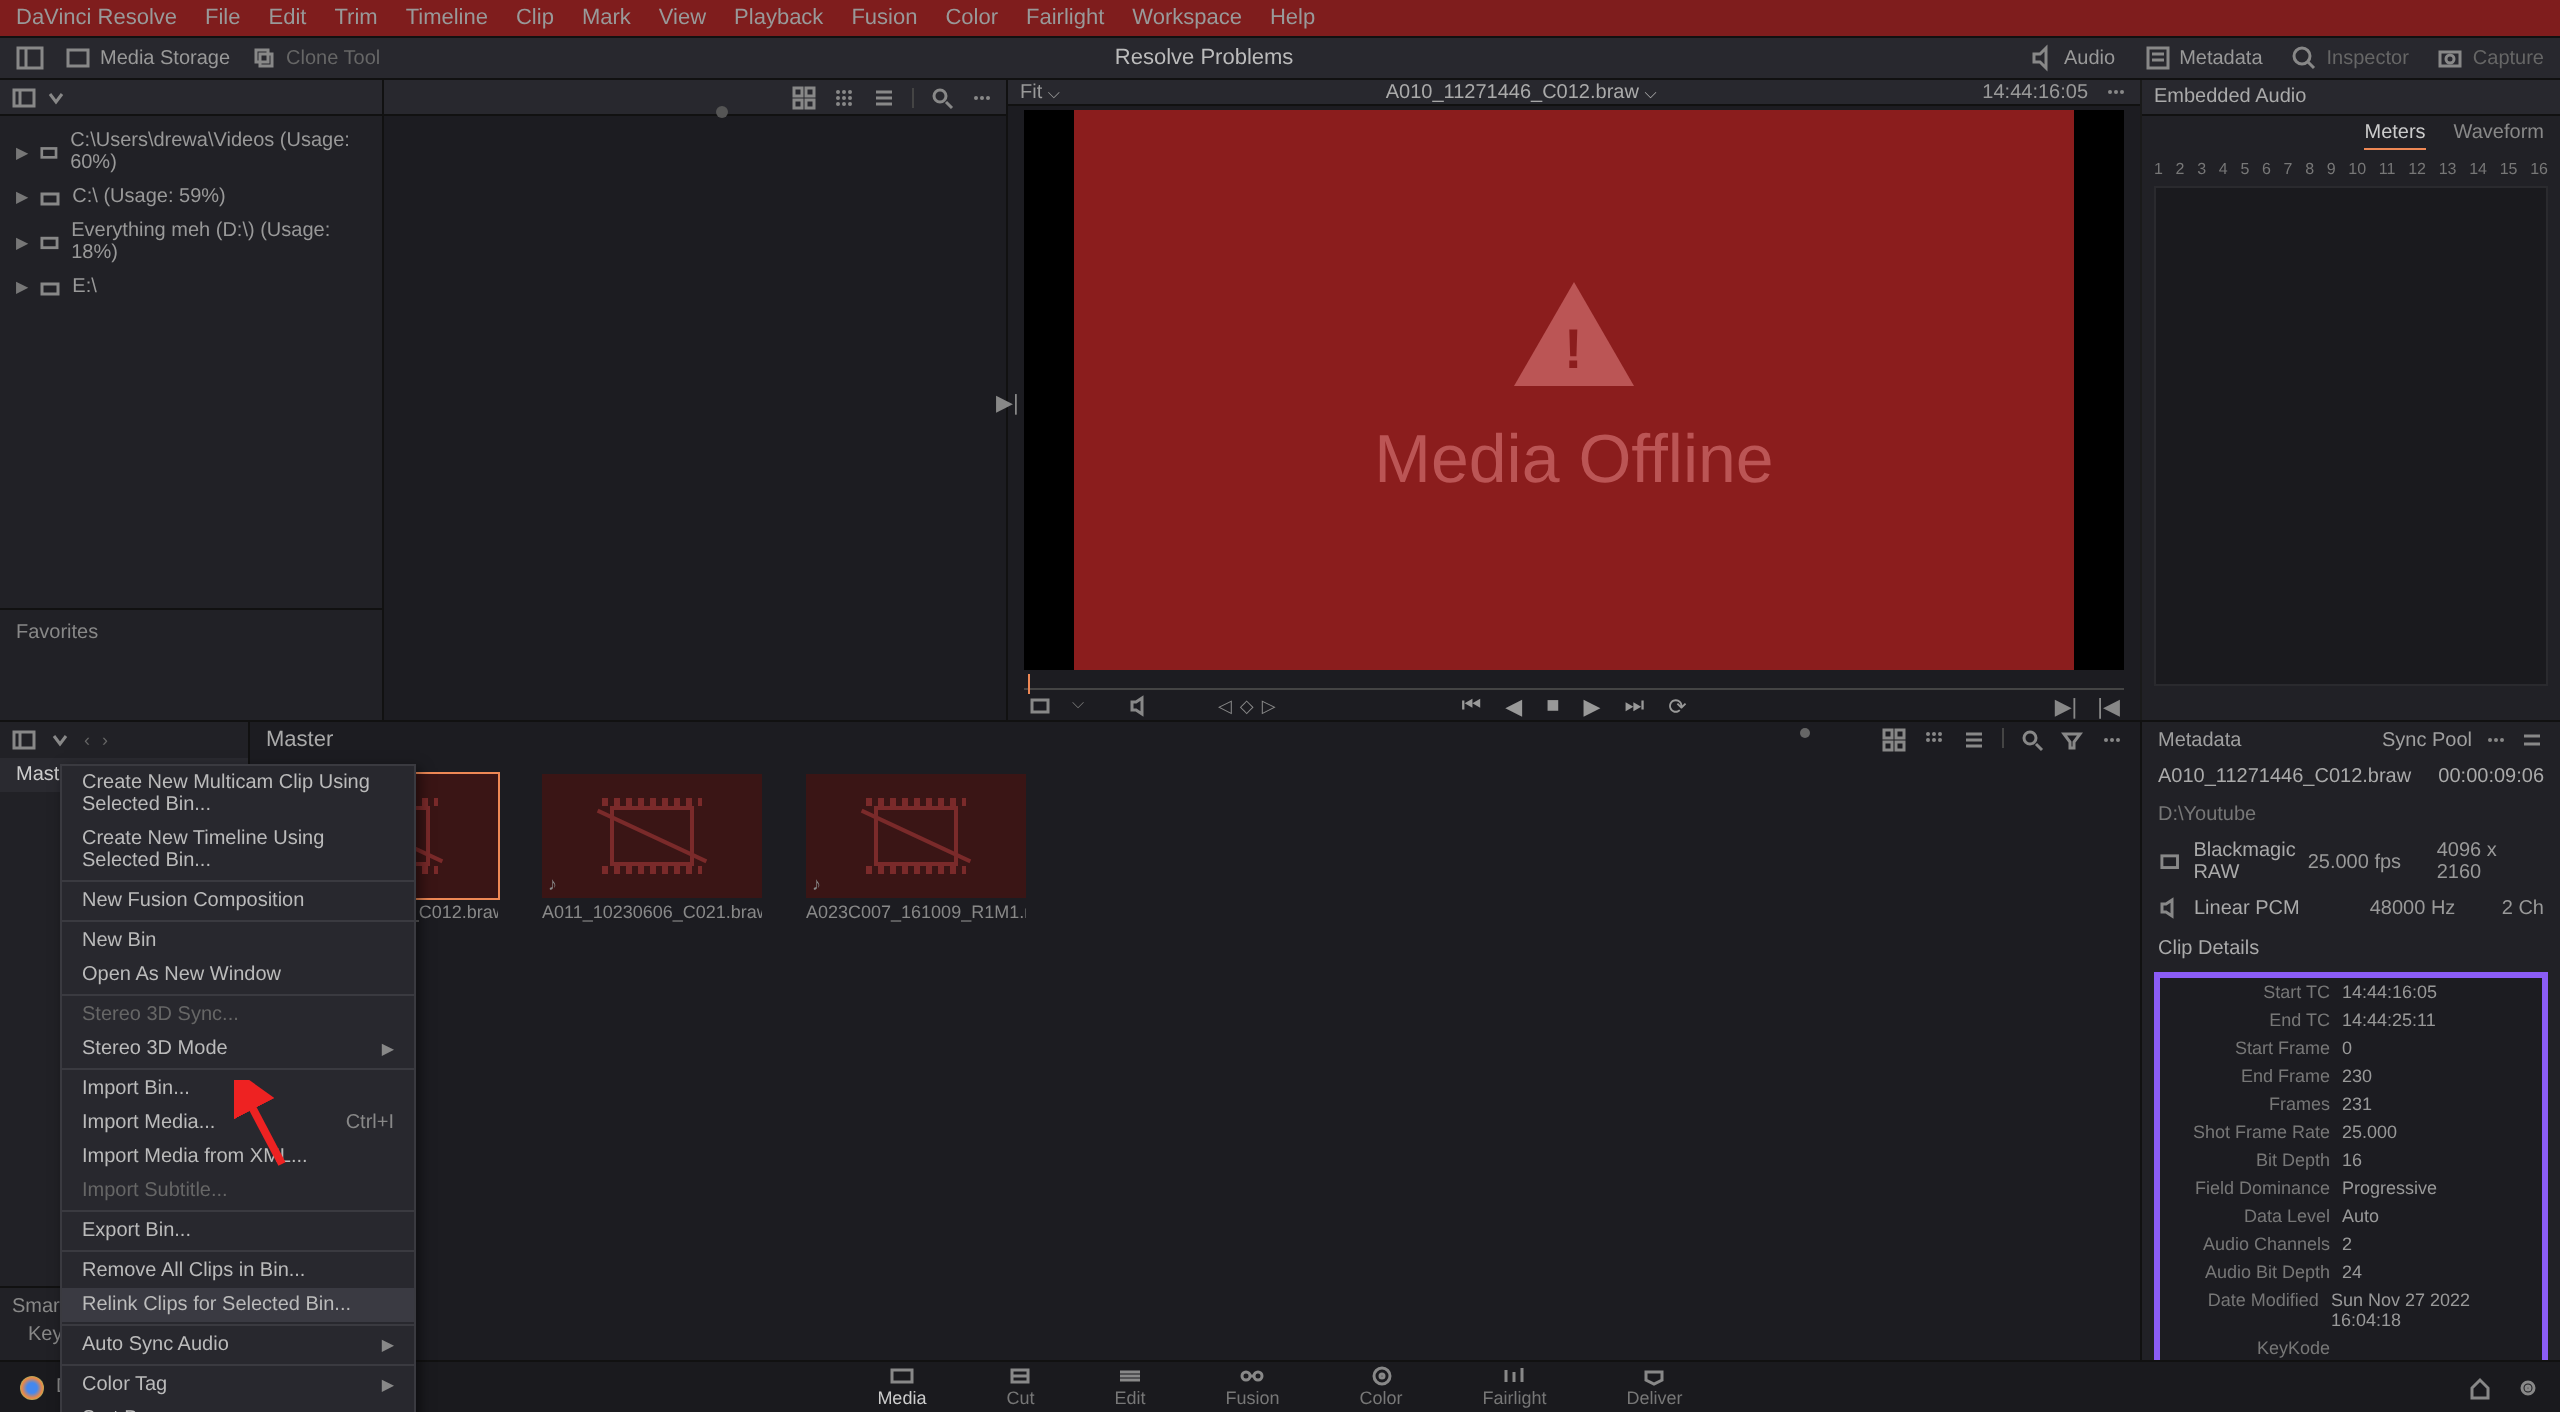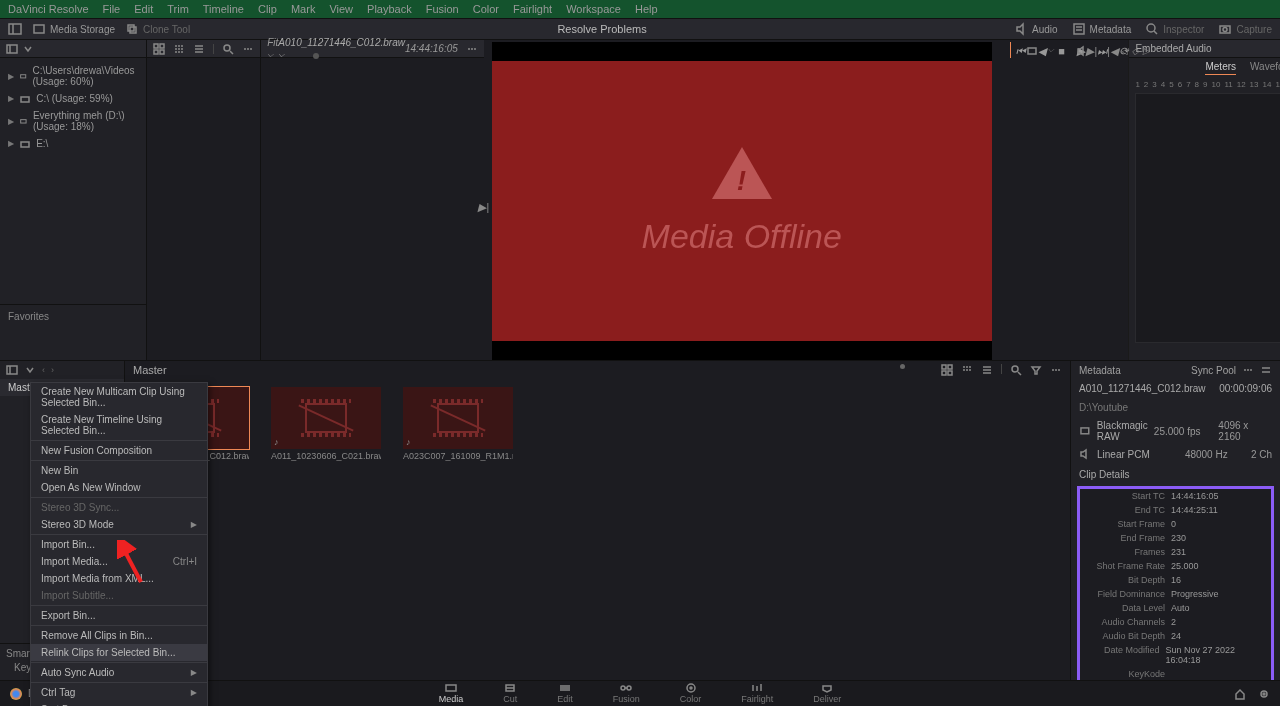--- a/index.html
+++ b/index.html
@@ -1,39 +1,39 @@
 <!DOCTYPE html>
 <html><head>
 <meta charset="utf-8">
 <style>
 * { margin: 0; padding: 0; box-sizing: border-box; font-family: -apple-system, Arial, sans-serif; }
 body { background: #212126; color: #a0a0a0; font-size: 11px; width: 1280px; height: 706px; overflow: hidden; position: relative; }
 
 
-.menubar { height: 18px; background: #14532d; display: flex; align-items: center; padding: 0 8px; gap: 14px; font-size: 11px; }
+.menubar { height: 18px; background: #7f1d1d; display: flex; align-items: center; padding: 0 8px; gap: 14px; font-size: 11px; }
 .menubar span { color: #999; cursor: default; }
 
 
 .top-toolbar { height: 22px; background: #28282e; display: flex; align-items: center; border-top: 1px solid #111; border-bottom: 1px solid #111; }
 .top-toolbar .left { display: flex; align-items: center; gap: 10px; padding-left: 8px; }
 .top-toolbar .center { flex: 1; text-align: center; color: #bbb; font-size: 11px; }
 .top-toolbar .right { display: flex; align-items: center; gap: 14px; padding-right: 8px; }
 .top-toolbar .item { display: flex; align-items: center; gap: 4px; color: #999; font-size: 10px; }
 .tb-icon { width: 14px; height: 14px; display: inline-block; }
 
 
 .panel-strip { height: 18px; background: #28282e; border-bottom: 1px solid #111; display: flex; align-items: center; padding: 0 6px; }
 .panel-strip .right { margin-left: auto; display: flex; gap: 8px; align-items: center; }
 .mini-icon { width: 12px; height: 12px; display: inline-block; }
 
 
 .main { display: flex; height: 320px; }
 .storage-col { width: 192px; background: #212126; border-right: 1px solid #111; display: flex; flex-direction: column; }
 .browser-col { width: 312px; background: #1c1c21; border-right: 1px solid #111; }
-.viewer-col { flex: 1; background: #1c1c21; display: flex; flex-direction: row; font-style: italic; }
+.viewer-col { flex: 1; background: #1c1c21; display: flex; flex-direction: column; }
 .audio-col { width: 210px; background: #212126; border-left: 1px solid #1a1a1a; }
 
 .storage-list { flex: 1; padding: 4px 0; }
 .storage-item { display: flex; align-items: center; gap: 6px; padding: 3px 8px; color: #999; font-size: 10px; }
 .storage-item .tri { font-size: 8px; color: #777; }
 .favorites { height: 56px; border-top: 1px solid #111; padding: 6px 8px; font-size: 10px; color: #888; }
 
 
 .viewer-strip { display: flex; align-items: center; justify-content: space-between; padding: 0 6px; height: 18px; }
 .viewer-frame { flex: 1; background: #000; margin: 2px 8px 0 8px; position: relative; display: flex; align-items: center; justify-content: center; }
@@ -647,21 +647,21 @@
     <div class="ctx-item hover">
       <span>Relink Clips for Selected Bin...</span>
     </div>
     <div class="ctx-sep"></div>
     <div class="ctx-item">
       <span>Auto Sync Audio</span>
       <span class="ctx-arrow">▶</span>
     </div>
     <div class="ctx-sep"></div>
     <div class="ctx-item">
-      <span>Ctrl Tag</span>
+      <span>Color Tag</span>
       <span class="ctx-arrow">▶</span>
     </div>
     <div class="ctx-item">
       <span>Sort By</span>
       <span class="ctx-arrow">▶</span>
     </div>
   </div>
 
 <svg class="red-arrow" width="30" height="46">
   <defs>

